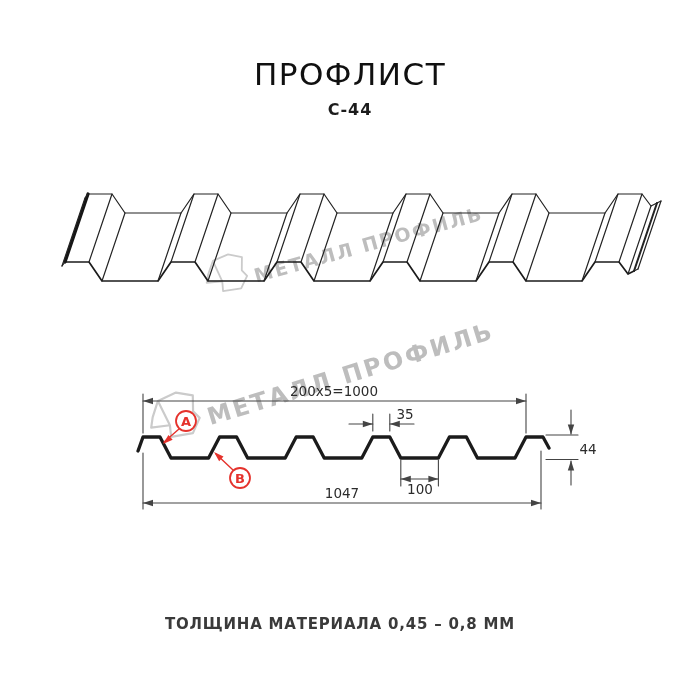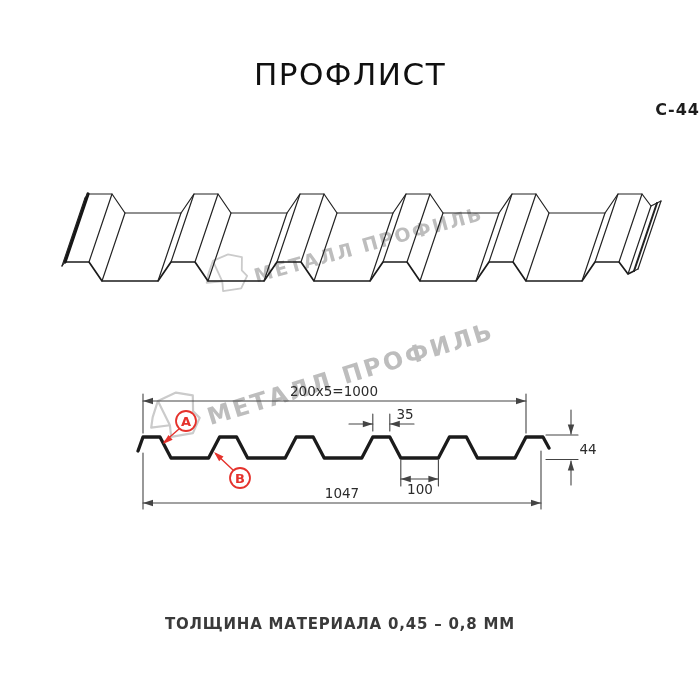--- a/index.html
+++ b/index.html
@@ -1,20 +1,20 @@
 <!DOCTYPE html>
 <html style="--accent: #e5322c; --wm: #c3c3c3;"><head>
 <meta charset="utf-8">
 <style>
   html,body{margin:0;padding:0;background:#fff;}
   .page{position:relative;width:700px;height:700px;background:#ffffff;overflow:hidden;
         font-family:"DejaVu Sans","Liberation Sans",sans-serif;}
   .title{position:absolute;left:0;top:56px;width:700px;text-align:center;
          font-size:31px;font-weight:400;letter-spacing:1.5px;color:#101010;}
-  .subtitle{position:absolute;left:0;top:100px;width:700px;text-align:right;
+  .subtitle{position:absolute;left:0;top:100px;width:700px;text-align:center;
          font-size:16px;font-weight:700;letter-spacing:1px;color:#1c1c1c;}
   .footer{position:absolute;left:0;top:615px;width:680px;text-align:center;
          font-size:15px;font-weight:600;letter-spacing:0.8px;color:#3a3a3a;}
   .wm{position:absolute;display:flex;align-items:flex-end;gap:5px;white-space:nowrap;
       transform-origin:0 100%;pointer-events:none;color:var(--wm,#c0c0c0);}
   .wm svg{flex:0 0 auto;stroke:#cbcbcb;}
   .wm .wm-text{font-weight:700;color:#bdbdbd;line-height:1;}
   .wm-iso{left:208px;top:260px;transform:rotate(-15.5deg);}
   .wm-iso .wm-text{font-size:19px;letter-spacing:2px;}
   .wm-cross{left:153px;top:400px;transform:rotate(-17deg);}

